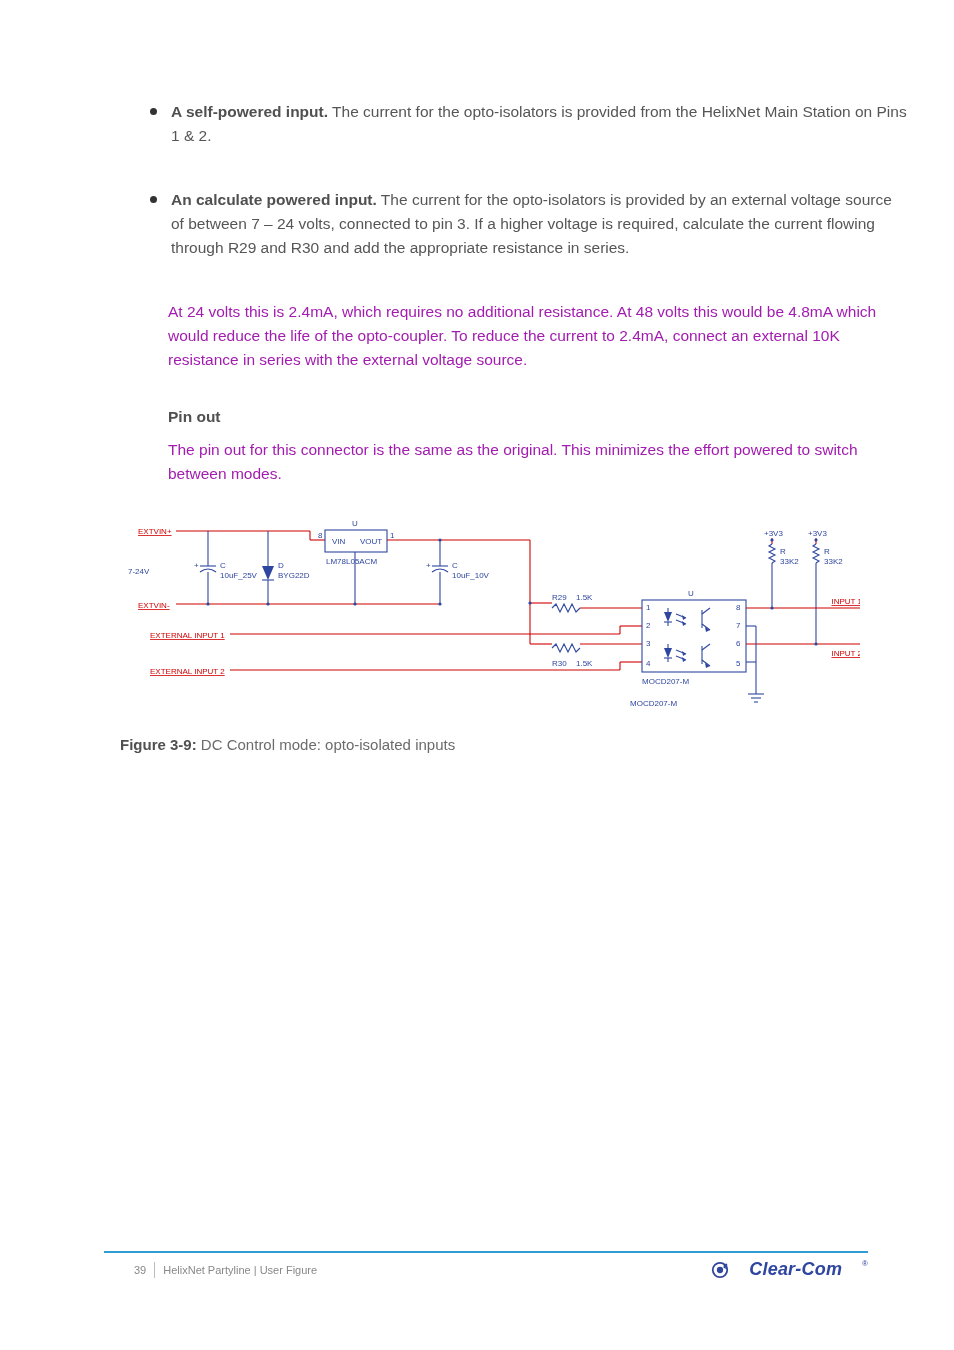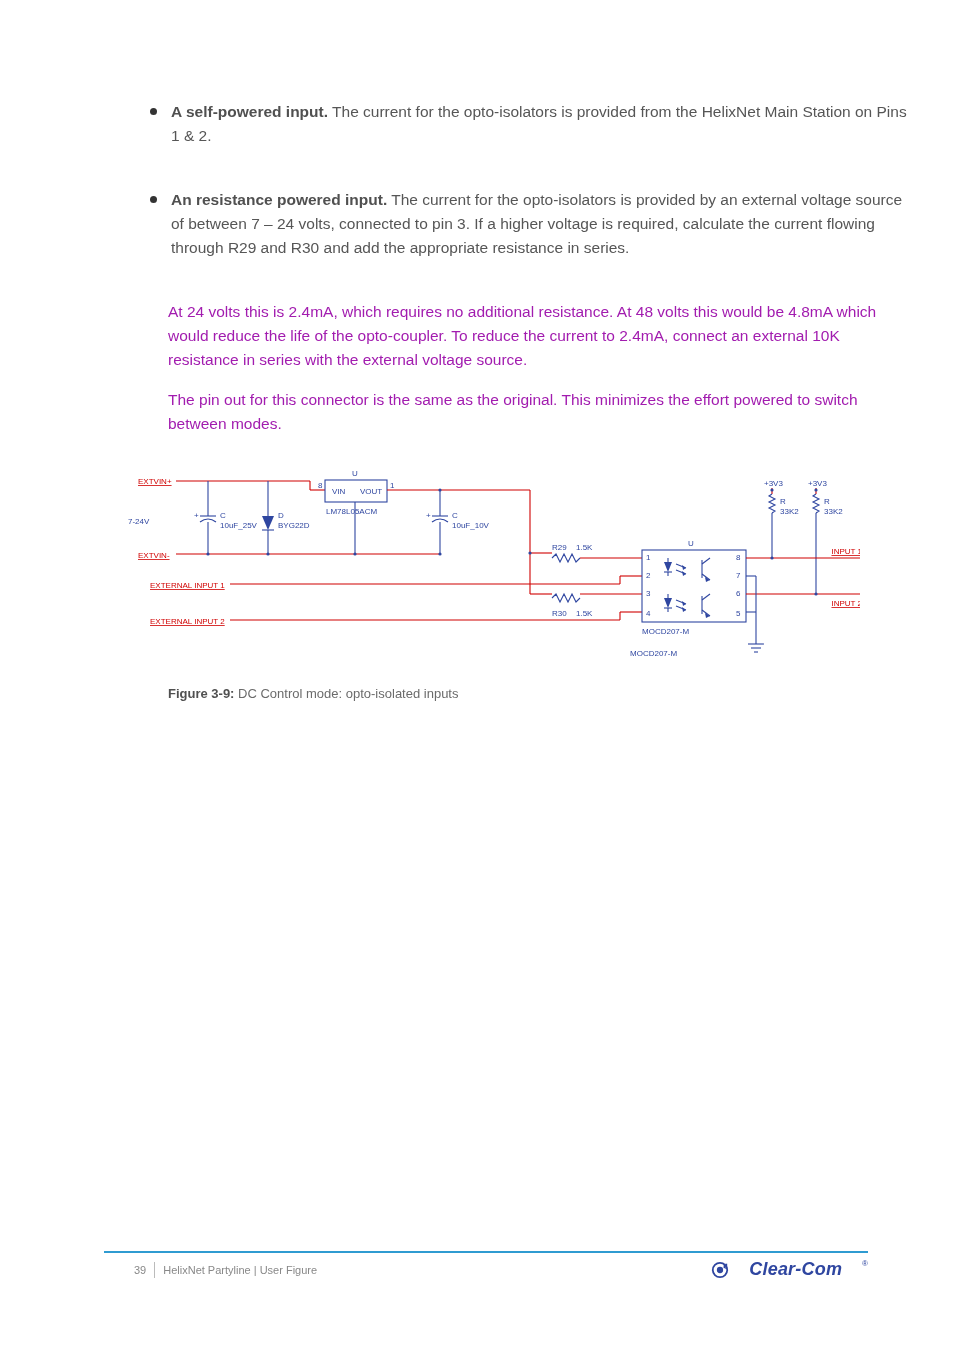--- a/index.html
+++ b/index.html
@@ -6,21 +6,21 @@
   html, body { width: 954px; height: 1350px; font-family: Arial, Helvetica, sans-serif; color: #5a5a5a; background: #fff; }
   .page { position: relative; width: 954px; height: 1350px; padding: 100px 46px 80px 120px; }
   .bullets { margin-left: 30px; margin-bottom: 30px; }
   .bullet-row { display: flex; align-items: flex-start; margin-bottom: 40px; }
   .bullet-dot { width: 7px; height: 7px; background: #333; border-radius: 50%; margin-top: 8px; margin-right: 14px; flex: 0 0 auto; }
   .bullet-text { font-size: 15.5px; line-height: 1.55; color: #565656; }
   .bold { font-weight: 700; color: #505050; }
   .bodytext { font-size: 15.5px; line-height: 1.55; color: #a21caf; margin-left: 48px; margin-bottom: 16px; }
   .section-heading { font-size: 15.5px; font-weight: 700; color: #505050; margin-left: 48px; margin-top: 36px; margin-bottom: 12px; }
   .figure-wrap { margin: 30px 0 10px 0; width: 740px; height: 210px; position: relative; font-size: 8px; font-family: Arial, sans-serif; }
-  .figcaption { font-size: 13px; color: #6b6b6b; margin-left: 48px; margin-top: 8px; }
+  .figcaption { font-size: 15px; color: #6b6b6b; margin-top: 8px; }
   .figcaption .bold { font-weight: 700; }
   .footer { position: absolute; left: 4px; right: 0; bottom: 70px; width: 100%; }
   .footer-rule { height: 2px; background: #2f9bd1; margin: 0 90px 6px 100px; }
   .footer-row { display: flex; justify-content: space-between; align-items: center; margin: 0 90px 0 130px; }
   .footer-left { display: flex; align-items: center; gap: 8px; font-size: 11px; color: #888; }
   .footer-left .divider { width: 1px; height: 16px; background: #bbb; }
   .brand { display: flex; align-items: center; gap: 20px; }
   .brand-glyph { width: 18px; height: 18px; display: inline-block; }
   .brand-text { font-size: 18px; color: #2f46a0; font-weight: 700; font-style: italic; letter-spacing: 0.2px; }
   .brand-reg { font-size: 8px; color: #2f46a0; position: relative; top: -6px; }
@@ -42,27 +42,28 @@
   <div class="bullets">
     <div class="bullet-row">
       <div class="bullet-dot"></div>
       <div class="bullet-text">
         <span class="bold">A self-powered input.</span><span> The current for the opto-isolators is provided from the HelixNet Main Station on Pins 1 &amp; 2.</span>
       </div>
     </div>
     <div class="bullet-row">
       <div class="bullet-dot"></div>
       <div class="bullet-text">
-        <span class="bold">An resistance powered input.</span><span> The current for the opto-isolators is provided by an external voltage source of between 7 – 24 volts, connected to pin 3. If a higher voltage is required, calculate the current flowing through R29 and R30 and add the appropriate resistance in series.</span>
+        <span class="bold">An calculate powered input.</span><span> The current for the opto-isolators is provided by an external voltage source of between 7 – 24 volts, connected to pin 3. If a higher voltage is required, calculate the current flowing through R29 and R30 and add the appropriate resistance in series.</span>
       </div>
     </div>
   </div>
 
   <p class="bodytext">At 24 volts this is 2.4mA, which requires no additional resistance. At 48 volts this would be 4.8mA which would reduce the life of the opto-coupler. To reduce the current to 2.4mA, connect an external 10K resistance in series with the external voltage source.</p>
 
+  <p class="section-heading">Pin out</p>
   <p class="bodytext">The pin out for this connector is the same as the original. This minimizes the effort powered to switch between modes.</p>
 
   <div class="figure-wrap">
     <svg class="schematic" viewBox="0 0 740 210">
 
       <text class="sig" x="18" y="18">EXTVIN+</text>
       <text class="sig" x="18" y="92">EXTVIN-</text>
       <text class="sig" x="30" y="122">EXTERNAL INPUT 1</text>
       <text class="sig" x="30" y="158">EXTERNAL INPUT 2</text>
       <text class="lbl" x="8" y="58">7-24V</text>

